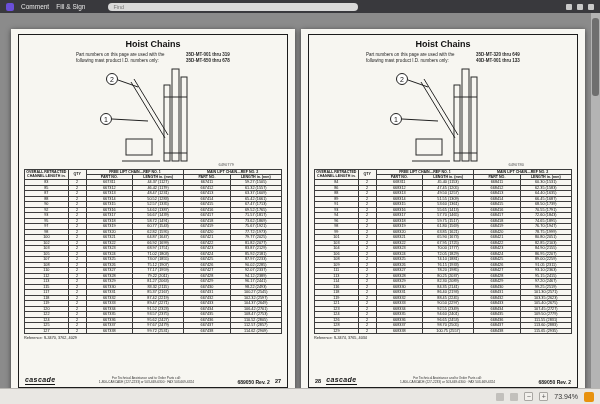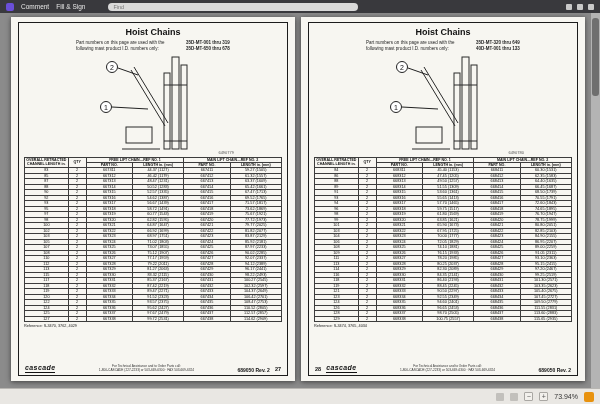--- a/index.html
+++ b/index.html
@@ -13,21 +13,21 @@
   .app-icon { width:8px; height:8px; background:#6a4fd8; border-radius:2px; flex:0 0 auto; }
   .tlabel { color:#e6e6e6; font-size:6.5px; line-height:13px; cursor:default; }
   .find-pill { margin-left:16px; width:250px; height:8px; background:#d9d9d9;
                border-radius:4px; font-size:5.5px; color:#777; line-height:8px;
                padding:0 5px; overflow:hidden; }
   .win-controls { margin-left:auto; display:flex; gap:5px; align-items:center; }
   .win-btn { width:6px; height:6px; background:#c9c9c9; border-radius:1px; }
 
   
   .content { flex:1 1 auto; position:relative; display:flex; align-items:flex-start;
-             justify-content:center; gap:6px; padding:4px 12px 2px 8px; overflow:hidden; }
+             justify-content:center; gap:6px; padding:16px 12px 2px 8px; overflow:hidden; }
   .page { width:284px; height:364px; background:#f7f6f1; position:relative;
           box-shadow:0 1px 5px rgba(0,0,0,.55); flex:0 0 auto; }
   .frame { position:absolute; left:7px; top:5px; right:7px; bottom:5px;
            border:1px solid #1c1c1c; padding:3px 5px 2px; display:flex;
            flex-direction:column; overflow:hidden; }
   .ptitle { text-align:center; font-weight:bold; font-size:9px; margin:1px 0 3px; color:#111; }
   .introrow { display:flex; justify-content:center; gap:10px; font-size:4.5px;
               line-height:1.3; color:#222; margin-bottom:1px; }
   .introtext { width:100px; }
   .ranges { font-weight:bold; white-space:pre-line; }

